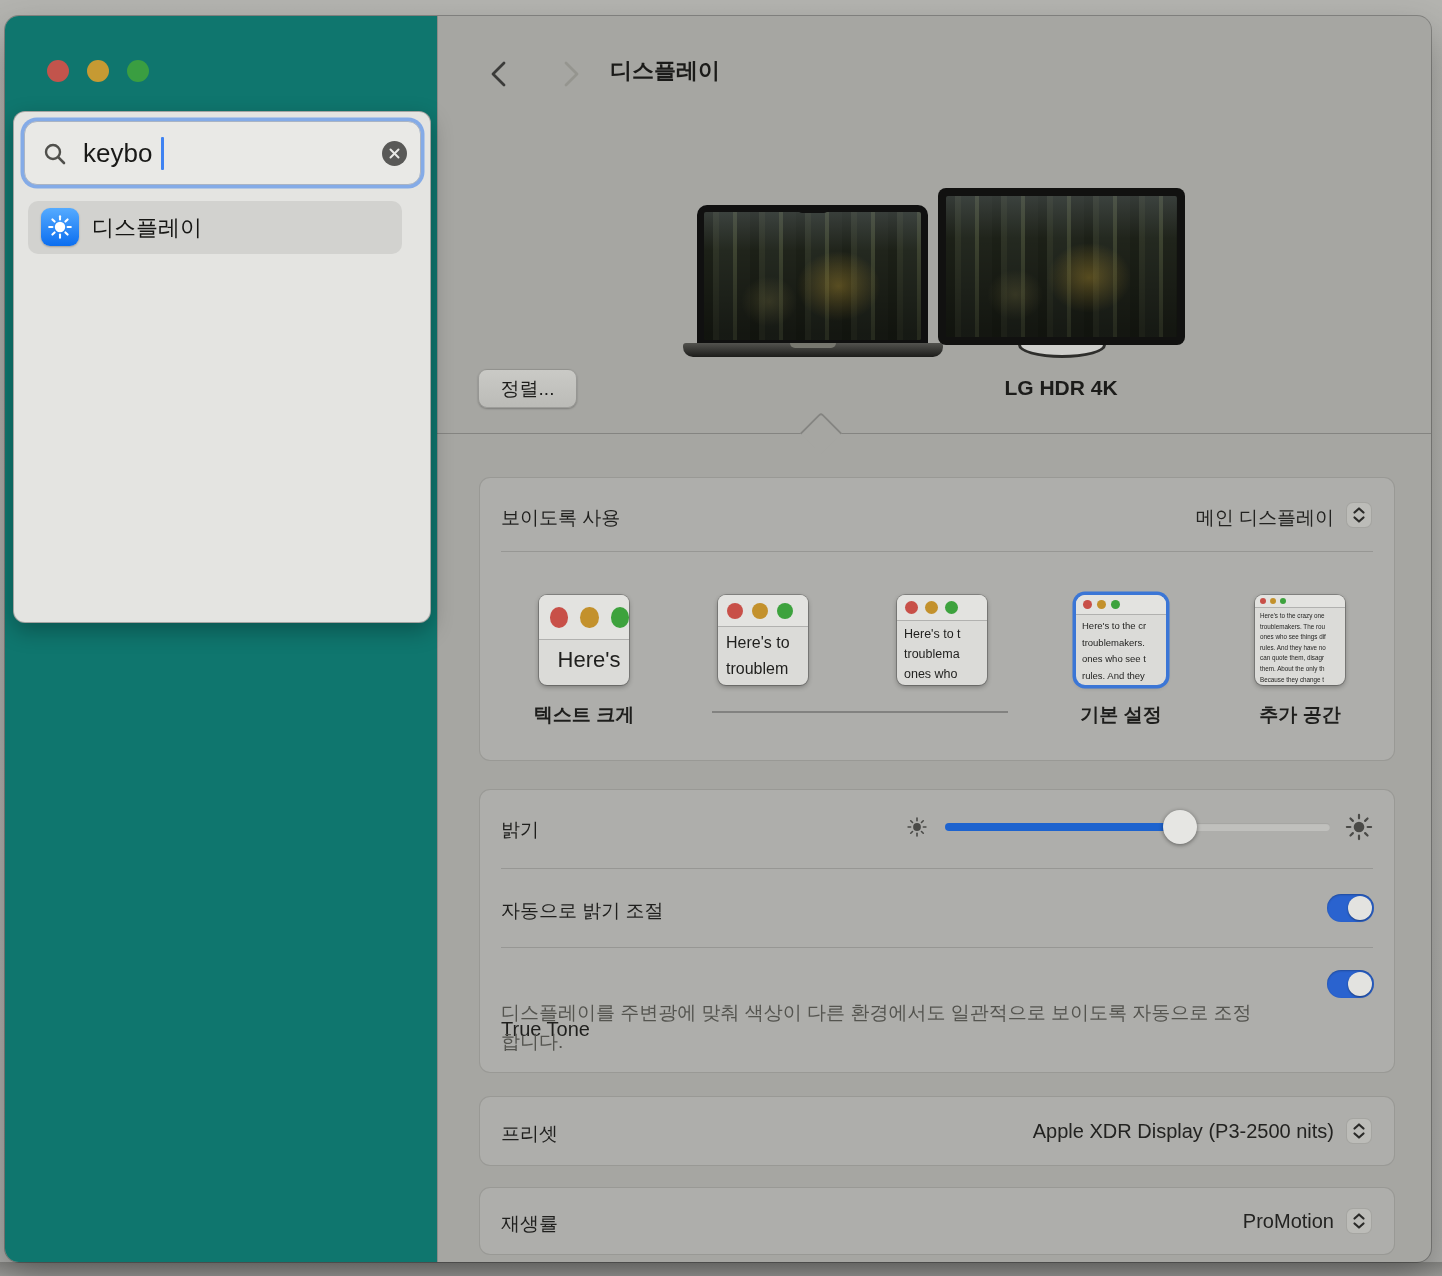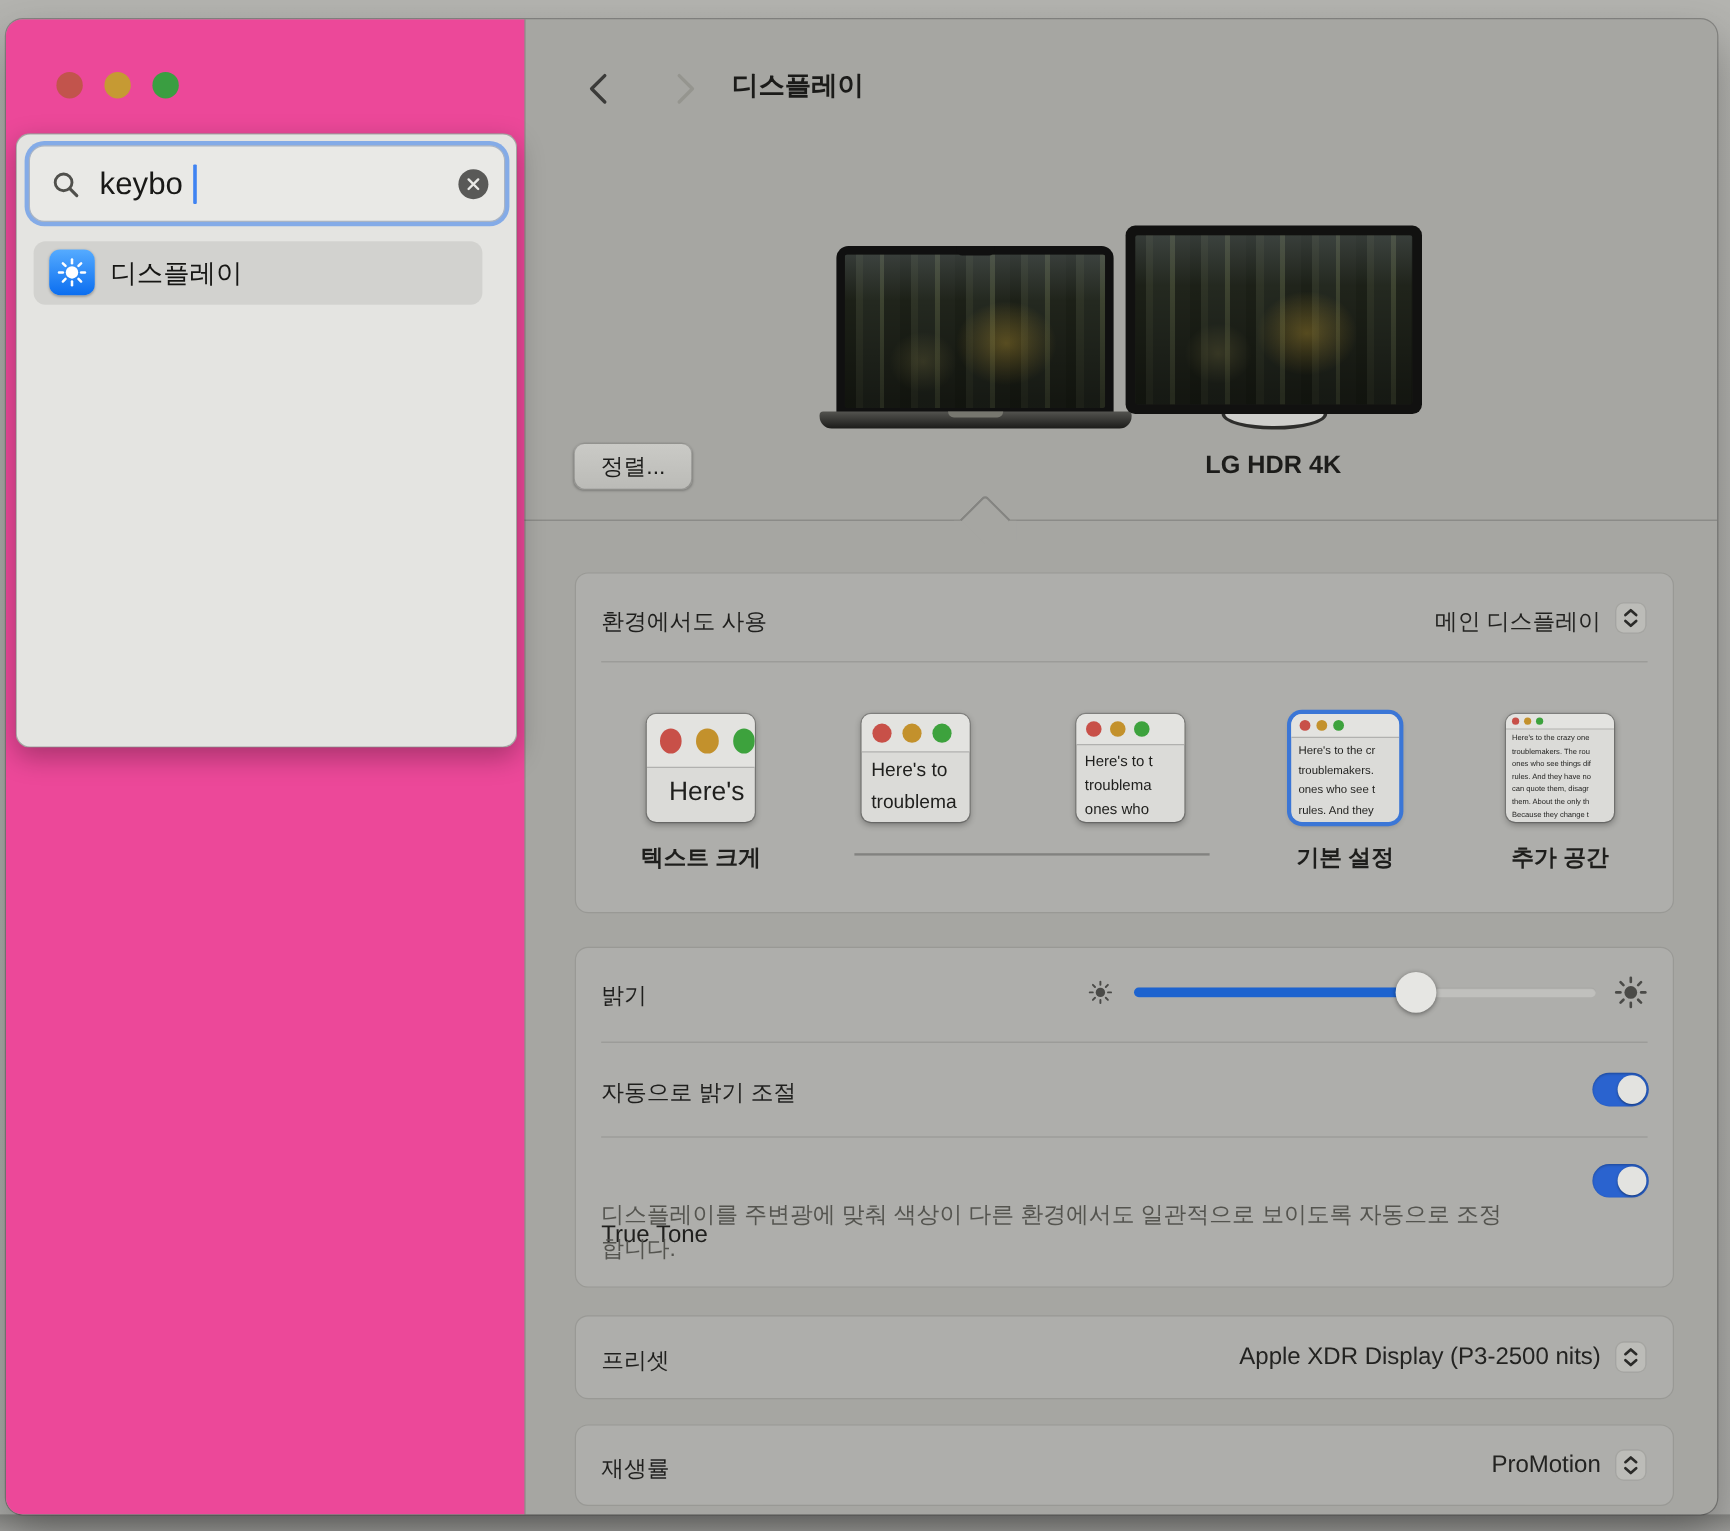--- a/index.html
+++ b/index.html
@@ -11,21 +11,21 @@
 
   
   .bottom-strip { left:0; top:1262px; width:1442px; height:14px;
                   background:linear-gradient(180deg,#868683,#9c9c99); overflow:visible; }
 
   
   .window { left:5px; top:16px; width:1426px; height:1246px; border-radius:14px;
             background:#a6a6a2; overflow:hidden; box-shadow:0 0 0 1px rgba(0,0,0,.25), 0 18px 40px rgba(0,0,0,.3); }
 
   
-  .sidebar { left:0; top:0; width:432px; height:1246px; background:#ec4899; }
+  .sidebar { left:0; top:0; width:432px; height:1246px; background:#0f766e; }
   .traffic { left:42px; top:44px; display:flex; gap:18px; }
   .traffic span { width:22px; height:22px; border-radius:50%; display:block; }
 
   .search-panel { left:8px; top:95px; width:418px; height:512px; background:#e4e4e1;
                   border-radius:12px; border:1px solid rgba(0,0,0,.28);
                   box-shadow:0 8px 22px rgba(0,0,0,.28); }
   .search-field { left:10px; top:9px; width:397px; height:64px; background:#e9e9e6;
                   border:1px solid #a9b4c4; border-radius:13px;
                   box-shadow:0 0 0 3.5px #84abe7; }
   .mag { left:17px; top:19px; }
@@ -215,21 +215,21 @@
     <div class="abs display-label" style="left:956px; width:200px;">LG HDR 4K</div>
     <div class="abs arrange-btn">
       <span>정렬...</span>
     </div>
 
     <div class="abs section-hr"></div>
     <div class="abs caret-mask"></div>
     <div class="abs pane-caret"></div>
 
     <div class="abs card card1">
-      <div class="abs row-label" style="top:27px;">환경에서도 사용</div>
+      <div class="abs row-label" style="top:27px;">보이도록 사용</div>
       <div class="abs row-value" style="right:60px; top:27px;">메인 디스플레이</div>
       <div class="abs stepper" style="top:24px;">
         <svg width="16" height="18" viewBox="0 0 16 18">
           <polyline points="3.5,6.5 8,2.5 12.5,6.5" fill="none" stroke="#2b2b29" stroke-width="2.2" stroke-linecap="round" stroke-linejoin="round"></polyline>
           <polyline points="3.5,11.5 8,15.5 12.5,11.5" fill="none" stroke="#2b2b29" stroke-width="2.2" stroke-linecap="round" stroke-linejoin="round"></polyline>
         </svg>
       </div>
       <div class="abs in-hr" style="top:73px;"></div>
 
       <div class="abs thumb t1" style="left:59px;">
@@ -240,21 +240,21 @@
           </div>
         <div class="mini-text" style="white-space: pre; text-align: center;">Here's</div>
       </div>
       <div class="abs thumb t2" style="left:238px;">
         <div class="mini-bar">
             <i class="dot-r"></i>
             <i class="dot-y"></i>
             <i class="dot-g"></i>
           </div>
         <div class="mini-text" style="white-space: pre;">Here's to
-troublema</div>
+troublem</div>
       </div>
       <div class="abs thumb t4 selected" style="left:596px;">
         <div class="mini-bar">
             <i class="dot-r"></i>
             <i class="dot-y"></i>
             <i class="dot-g"></i>
           </div>
         <div class="mini-text" style="white-space: pre;">Here's to the cr
 troublemakers.
 ones who see t

